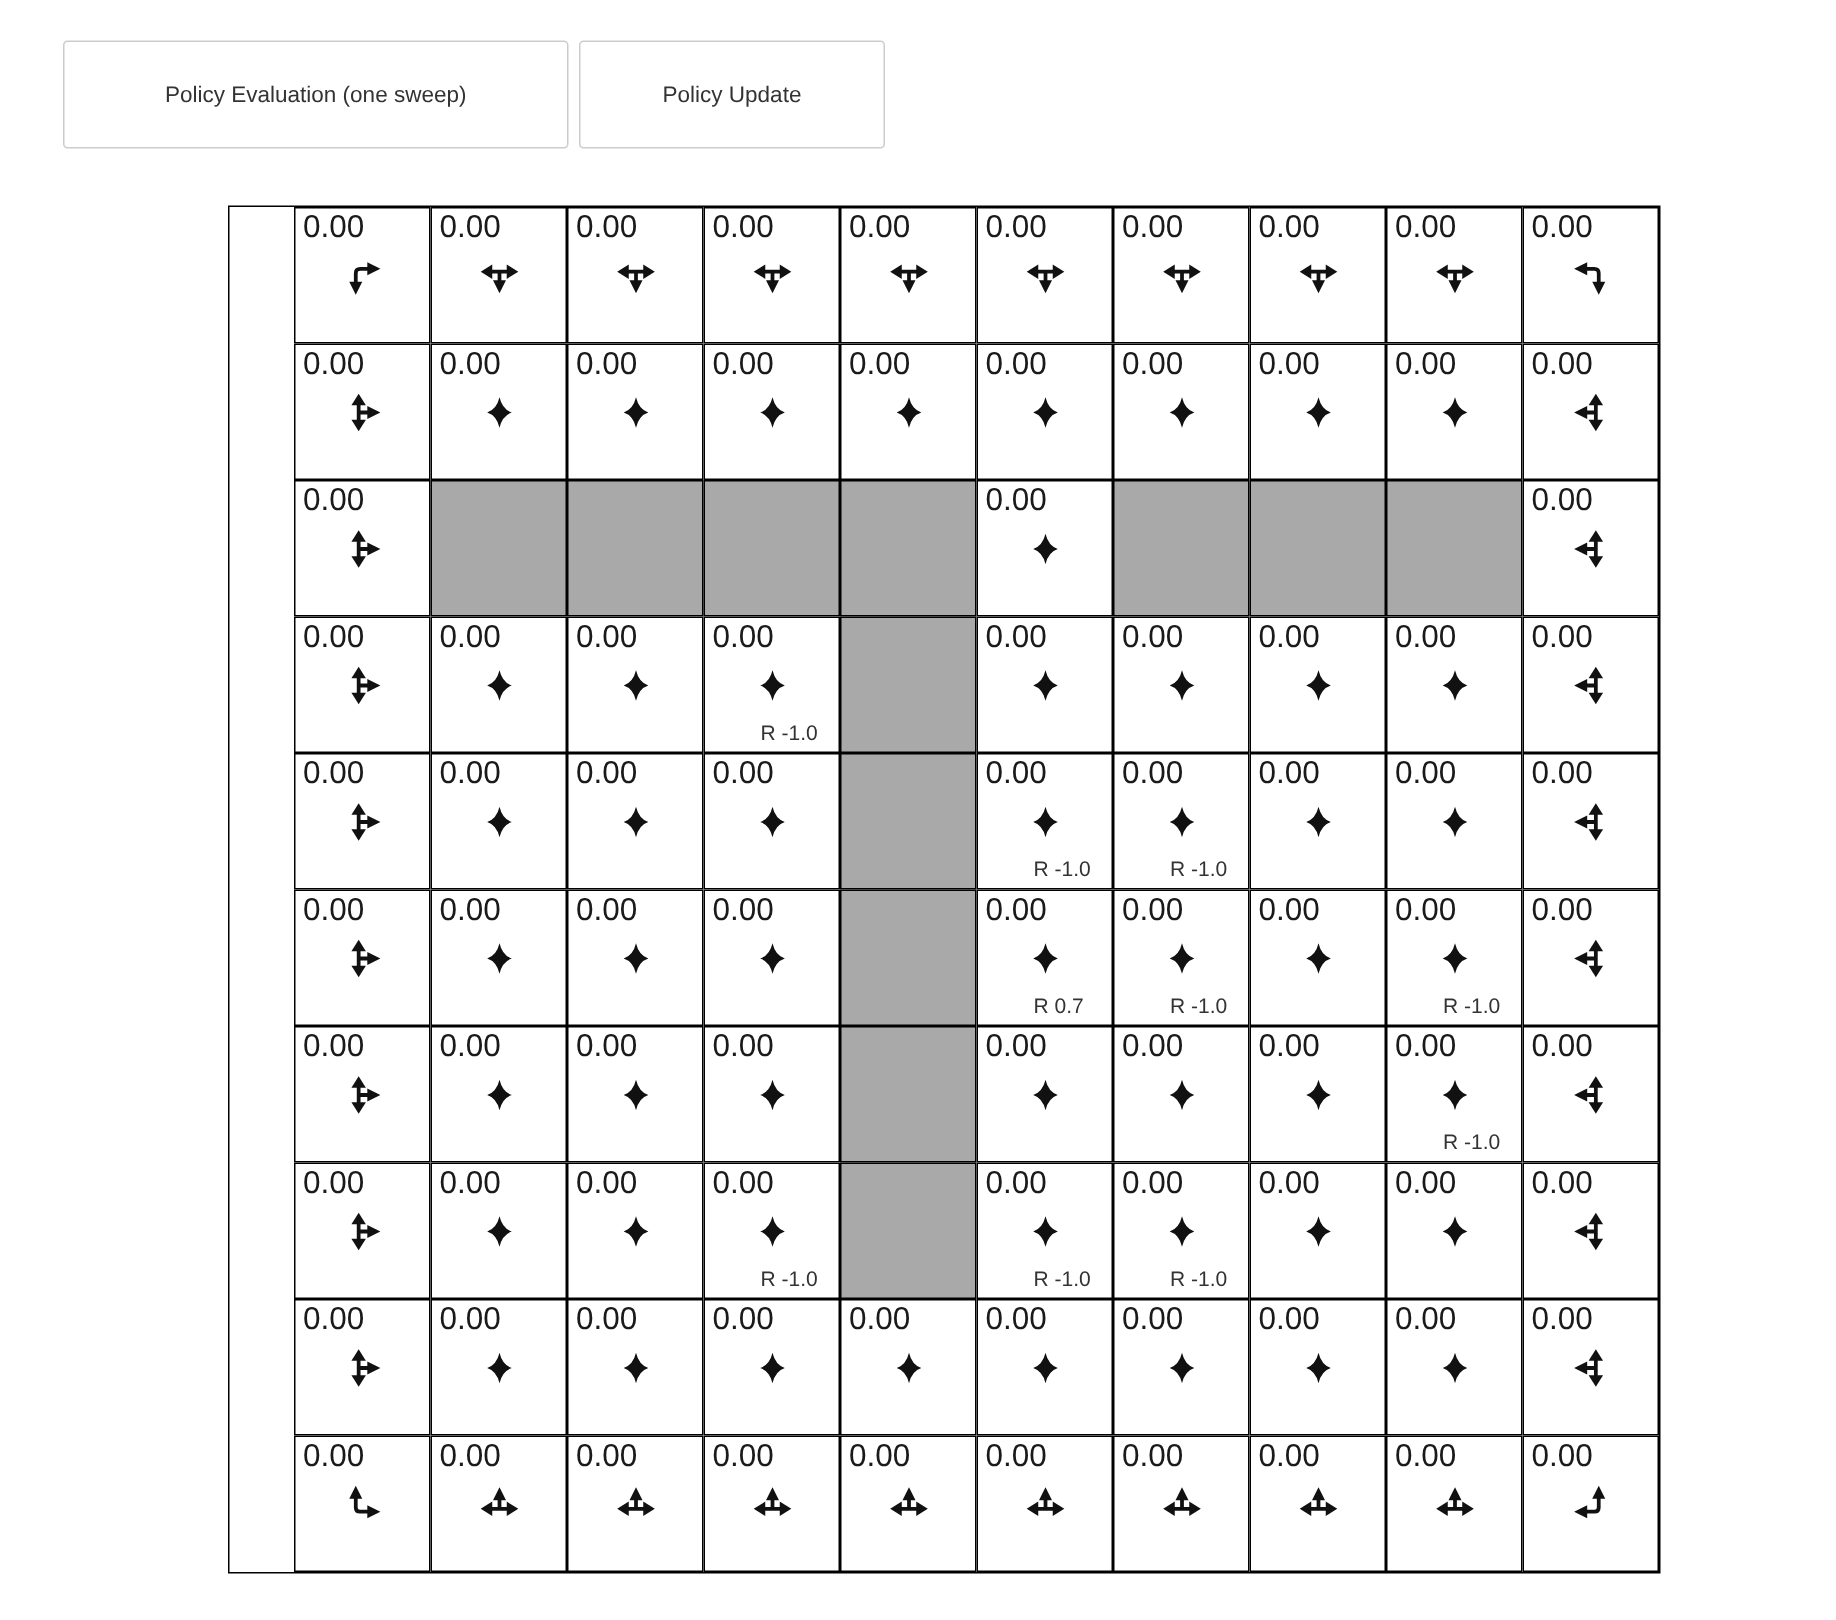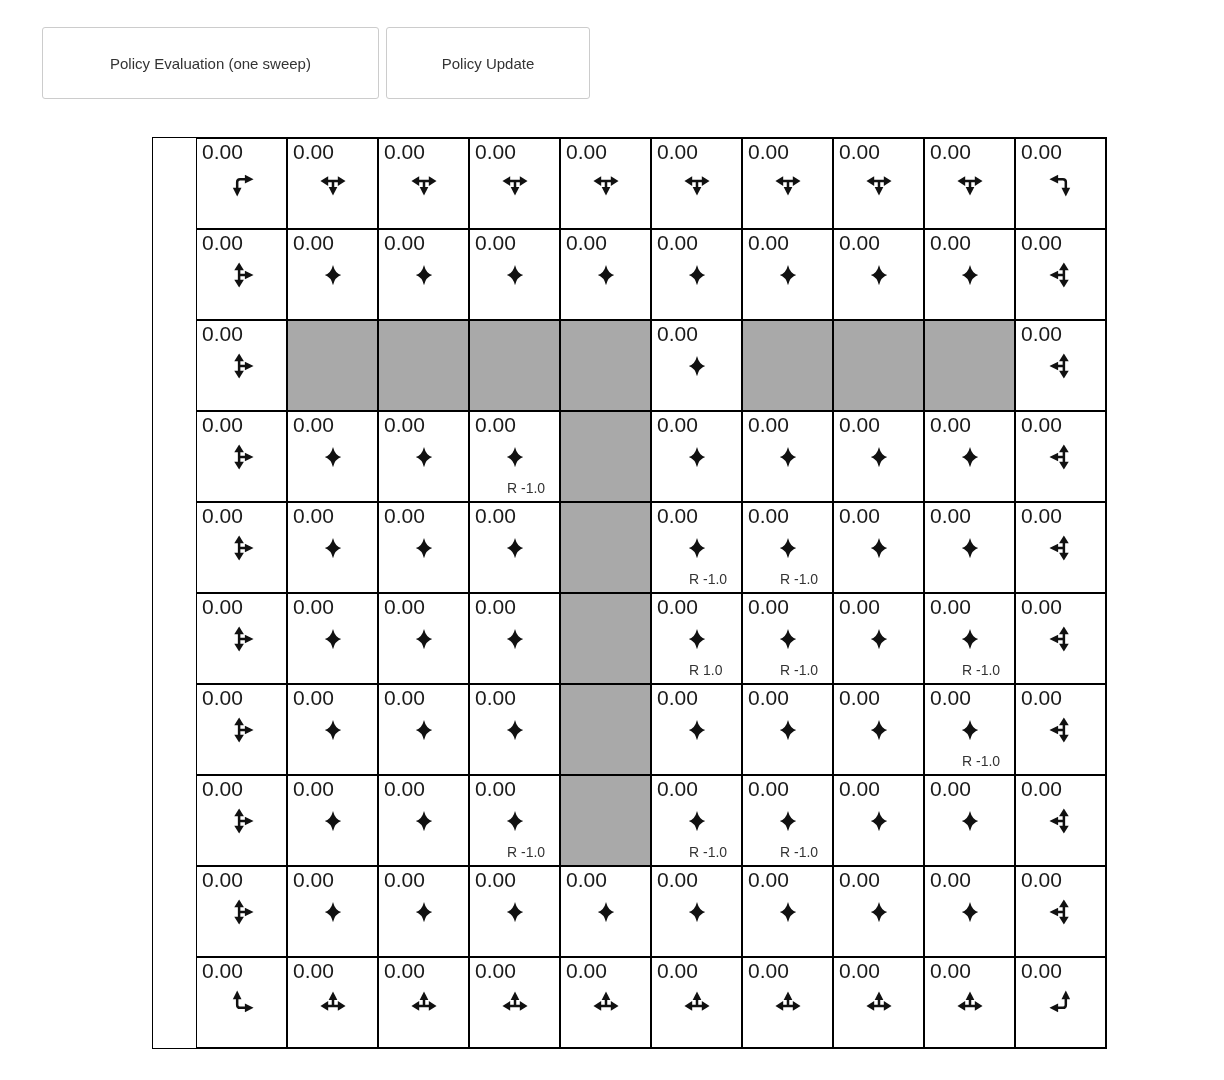--- a/index.html
+++ b/index.html
@@ -496,21 +496,21 @@
       </div>
     </div>
     <div class="cell wall"></div>
     <div class="cell">
       <div class="value">0.00</div>
       <div class="glyph">
         <svg viewBox="0 0 28 28" width="27" height="27">
           <use href="#g-policy-all-directions"></use>
         </svg>
       </div>
-      <div class="reward">R 1.0</div>
+      <div class="reward">R 0.7</div>
     </div>
     <div class="cell">
       <div class="value">0.00</div>
       <div class="glyph">
         <svg viewBox="0 0 28 28" width="27" height="27">
           <use href="#g-policy-all-directions"></use>
         </svg>
       </div>
       <div class="reward">R -1.0</div>
     </div>

